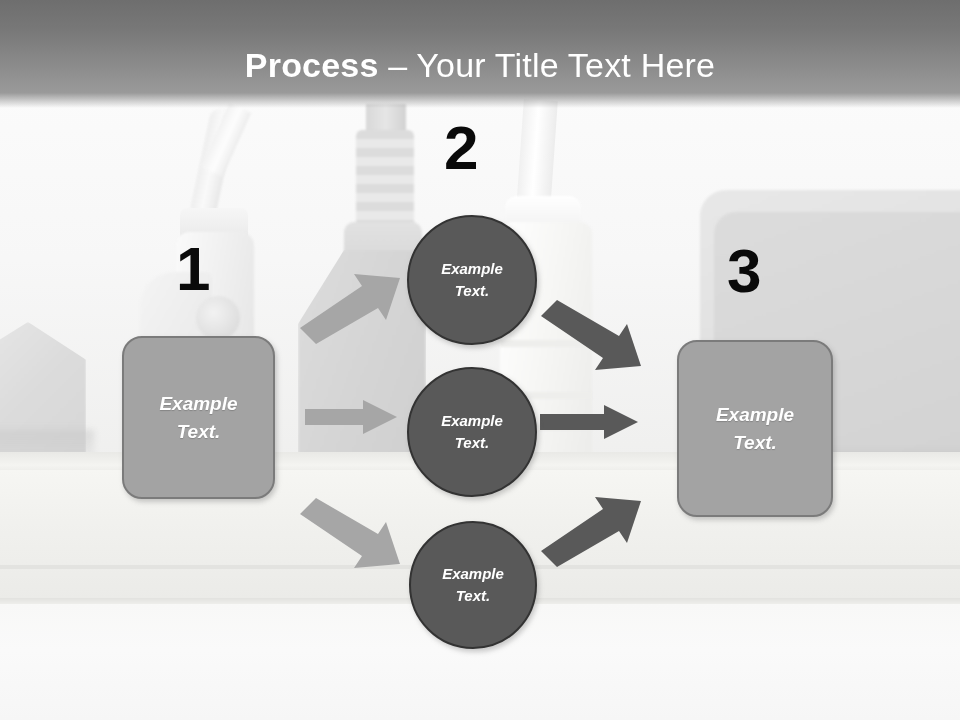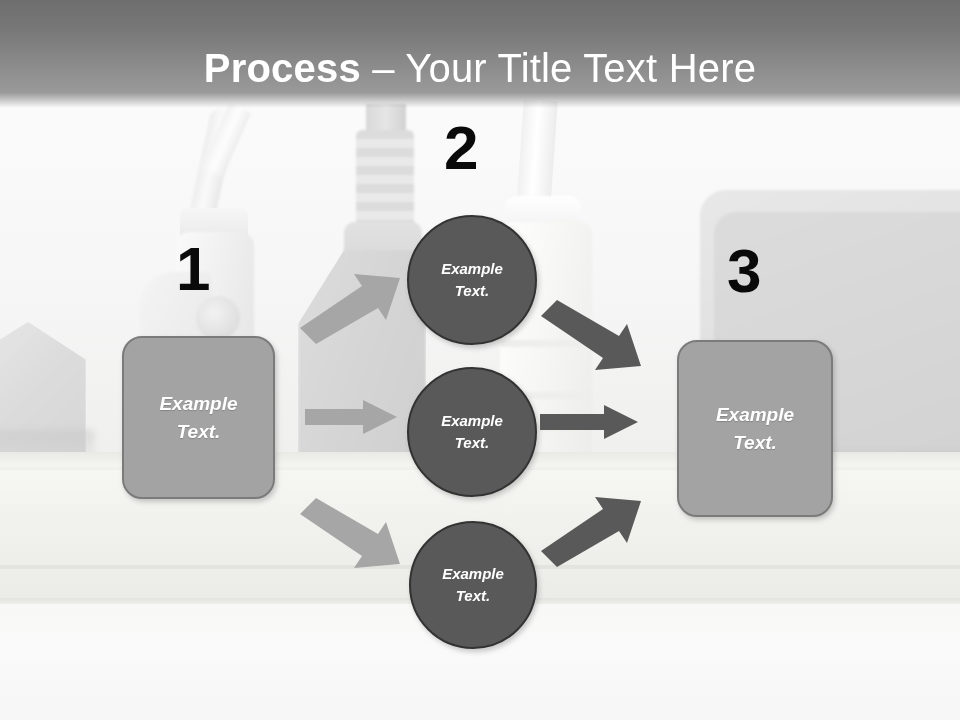--- a/index.html
+++ b/index.html
@@ -172,21 +172,21 @@
   }
 
   
   .header {
     position:absolute; left:0; top:0; width:960px; height:108px;
     background:linear-gradient(180deg,#6e6e6e 0%,#787878 28%,#8c8c8c 62%,#9a9a9a 86%,rgba(180,180,180,0) 100%);
     display:flex; align-items:flex-start; justify-content:center;
   }
   .title {
     margin-top:46px;
-    font-size:40px;
+    font-size:34px;
     color:#ffffff;
     letter-spacing:.2px;
     white-space:nowrap;
   }
   .title b { font-weight:bold; }
   .title span.rest { font-weight:normal; }
 
   
   .step-num {
     position:absolute;

